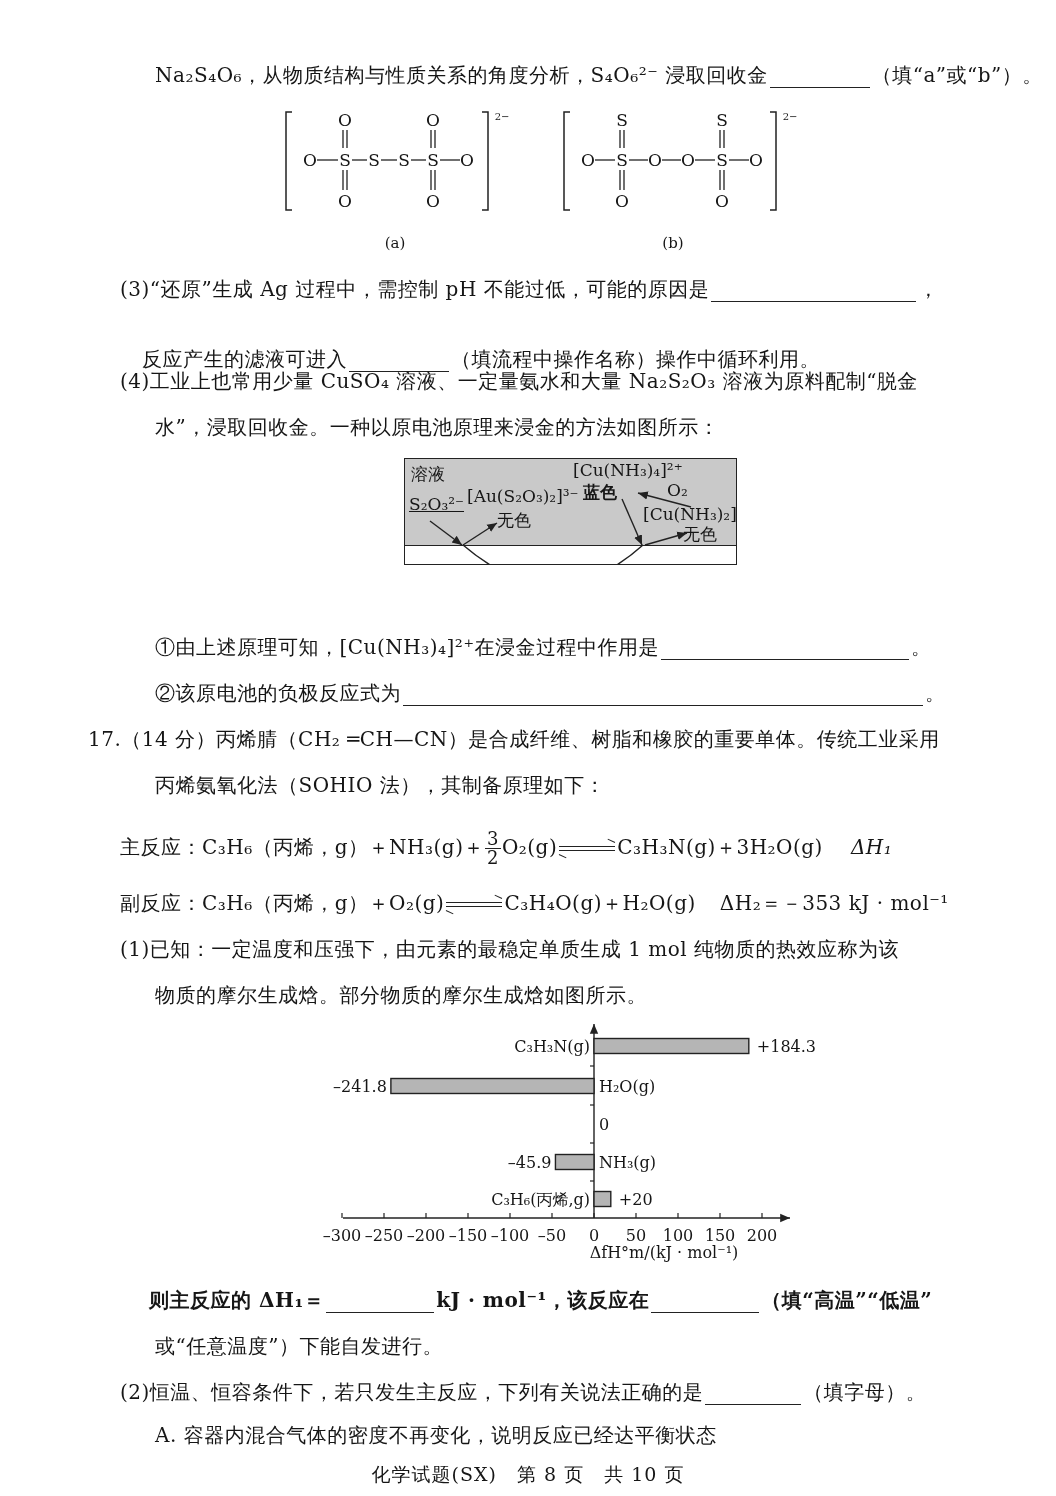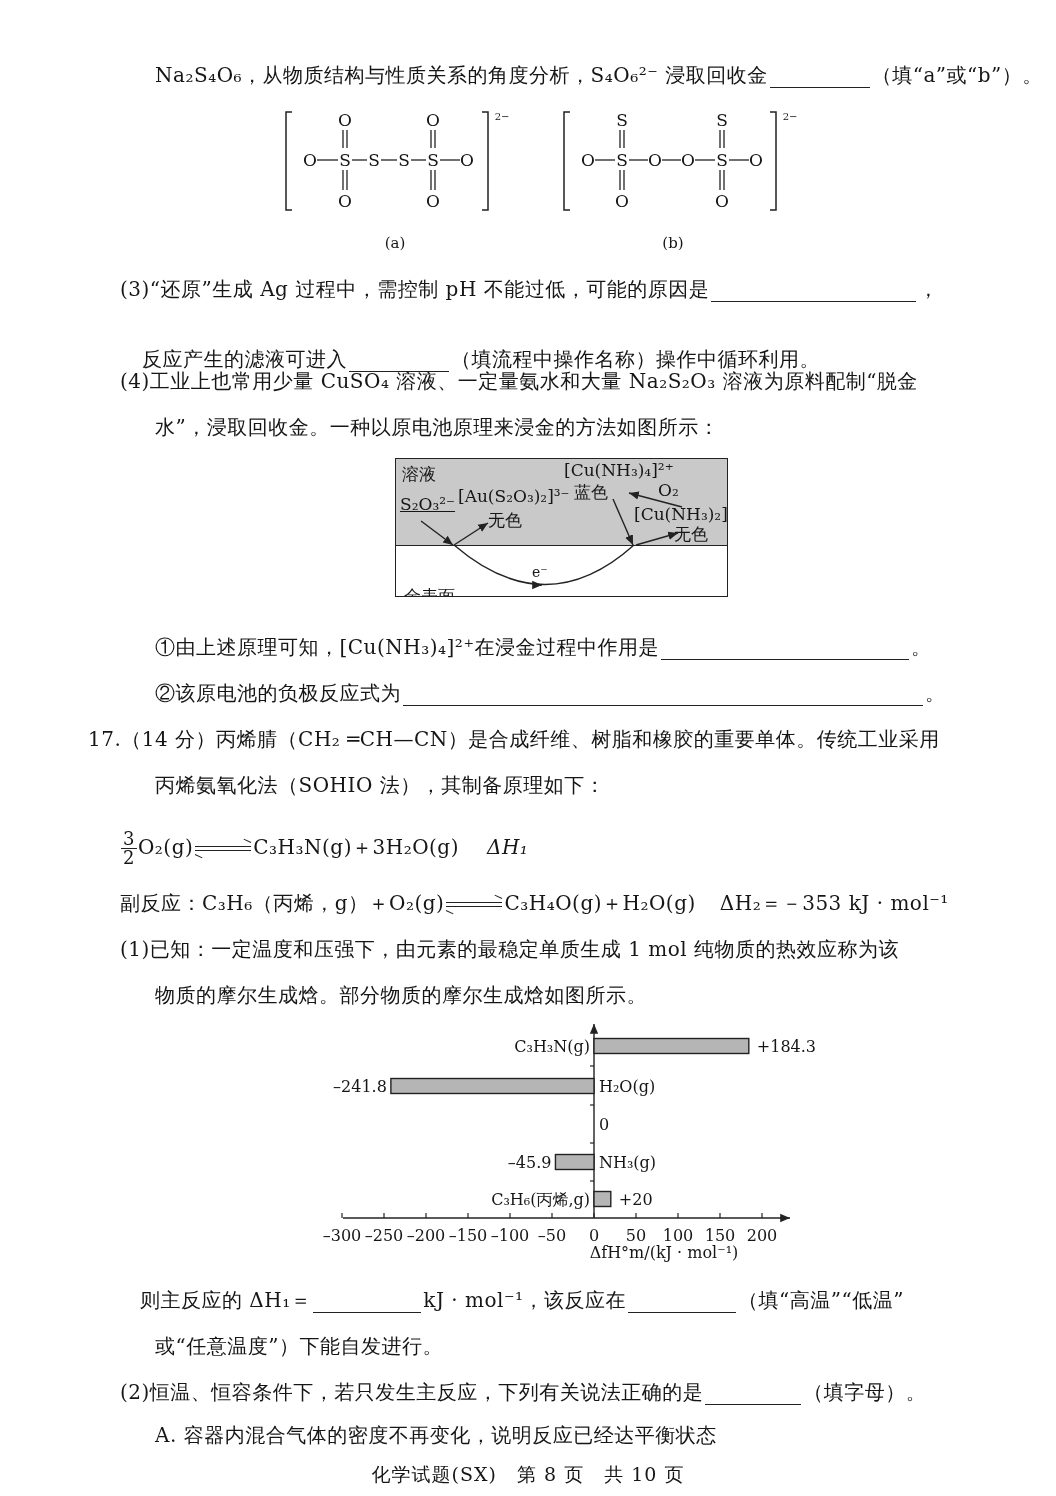--- a/index.html
+++ b/index.html
@@ -9,21 +9,21 @@
   .blank{display:inline-block;border-bottom:1.5px solid #222;height:20px;vertical-align:bottom;margin:0 2px;}
   .frac{display:inline-block;vertical-align:middle;text-align:center;font-size:18px;line-height:18px;margin:0 1px;}
   .frac span{display:block;}
   .frac .num{border-bottom:1.2px solid #222;padding:0 2px;}
   .eqarrow{display:inline-block;width:56px;height:10px;position:relative;vertical-align:middle;margin:0 2px;}
   .eqarrow:before{content:"";position:absolute;left:0;right:0;top:2px;border-top:1.5px solid #222;}
   .eqarrow:after{content:"";position:absolute;left:0;right:0;top:6px;border-top:1.5px solid #222;}
   .eqarrow .h1{position:absolute;right:0;top:-2px;width:8px;border-top:1.5px solid #222;transform:rotate(25deg);transform-origin:right;}
   .eqarrow .h2{position:absolute;left:0;top:10px;width:8px;border-top:1.5px solid #222;transform:rotate(25deg);transform-origin:left;}
   .mol{position:absolute;}
-  .diag{position:absolute;left:395px;top:458px;width:333px;height:139px;border:1.5px solid #222;box-sizing:border-box;overflow:hidden;}
+  .diag{position:absolute;left:404px;top:458px;width:333px;height:107px;border:1.5px solid #222;box-sizing:border-box;overflow:hidden;}
   .diag .sol{position:absolute;left:0;top:0;right:0;height:86px;background:#c9c9c9;border-bottom:1.5px solid #222;}
   .dtxt{position:absolute;font-size:17px;white-space:nowrap;line-height:18px;font-family:"DejaVu Serif",serif;}
   .chart{position:absolute;left:0;top:0;width:1056px;height:1496px;pointer-events:none;}
   .ctxt{font-family:"DejaVu Serif",serif;font-size:16px;fill:#161616;}
   .footer{position:absolute;top:1462px;left:0;width:1056px;text-align:center;font-size:19px;letter-spacing:1px;}
 </style>
 </head>
 <body>
 
 <div class="line" style="left:155px;top:62px;">
@@ -110,21 +110,21 @@
   <span>水”，浸取回收金。一种以原电池原理来浸金的方法如图所示：</span>
 </div>
 
 <div class="diag">
   <div class="sol"></div>
   <div class="dtxt" style="left:6px;top:6px;">溶液</div>
   <div class="dtxt" style="left:4px;top:36px;text-decoration:underline;">S₂O₃²⁻</div>
   <div class="dtxt" style="left:62px;top:28px;">[Au(S₂O₃)₂]³⁻</div>
   <div class="dtxt" style="left:92px;top:52px;">无色</div>
   <div class="dtxt" style="left:168px;top:2px;">[Cu(NH₃)₄]²⁺</div>
-  <div class="dtxt" style="left:178px;top:24px;">蓝色</div>
+  <div class="dtxt" style="left:178px;top:24px;font-weight:bold;">蓝色</div>
   <div class="dtxt" style="left:262px;top:22px;">O₂</div>
   <div class="dtxt" style="left:238px;top:46px;">[Cu(NH₃)₂]⁺</div>
   <div class="dtxt" style="left:278px;top:66px;">无色</div>
   <div class="dtxt" style="left:136px;top:104px;font-size:14px;">e⁻</div>
   <div class="dtxt" style="left:8px;top:128px;">金表面</div>
   <svg width="333" height="153" style="position:absolute;left:0;top:0;">
     <defs>
         <marker id="ah" markerWidth="8" markerHeight="8" refX="7" refY="4" orient="auto">
           <path d="M0,1 L7,4 L0,7 z" fill="#222"></path>
         </marker>
@@ -149,21 +149,21 @@
 </div>
 
 <div class="line" style="left:88px;top:726px;">
   <span>17.</span><span>（14 分）丙烯腈（CH₂ ═CH—CN）是合成纤维、树脂和橡胶的重要单体。传统工业采用</span>
 </div>
 <div class="line" style="left:155px;top:772px;">
   <span>丙烯氨氧化法（SOHIO 法），其制备原理如下：</span>
 </div>
 
 <div class="line" style="left:120px;top:830px;">
-  <span class="frac"><span class="num">3</span><span>2</span></span><span>O₂(g)</span><span class="eqarrow"><span class="h1"></span><span class="h2"></span></span><span>C₃H₃N(g)＋3H₂O(g)</span><span style="display:inline-block;width:28px;"></span><span style="font-style:italic;">ΔH₁</span>
+  <span>主反应：C₃H₆（丙烯，g）＋NH₃(g)＋</span><span class="frac"><span class="num">3</span><span>2</span></span><span>O₂(g)</span><span class="eqarrow"><span class="h1"></span><span class="h2"></span></span><span>C₃H₃N(g)＋3H₂O(g)</span><span style="display:inline-block;width:28px;"></span><span style="font-style:italic;">ΔH₁</span>
 </div>
 
 <div class="line" style="left:120px;top:890px;">
   <span>副反应：C₃H₆（丙烯，g）＋O₂(g)</span><span class="eqarrow"><span class="h1"></span><span class="h2"></span></span><span>C₃H₄O(g)＋H₂O(g)</span><span style="display:inline-block;width:24px;"></span><span>ΔH₂＝－353 kJ · mol⁻¹</span>
 </div>
 
 <div class="line" style="left:120px;top:936px;">
   <span>(1)已知：一定温度和压强下，由元素的最稳定单质生成 1 mol 纯物质的热效应称为该</span>
 </div>
 <div class="line" style="left:155px;top:982px;">
@@ -213,21 +213,21 @@
     <text x="386.88800000000003" y="1092" text-anchor="end" class="ctxt">–241.8</text>
     <text x="599" y="1130" text-anchor="start" class="ctxt">0</text>
     <rect x="555.444" y="1154.5" width="38.55600000000004" height="15" fill="#b5b5b5" stroke="#222" stroke-width="1.4"></rect>
     <text x="599" y="1168" text-anchor="start" class="ctxt">NH₃(g)</text>
     <text x="551.444" y="1168" text-anchor="end" class="ctxt">–45.9</text>
     <rect x="594" y="1191.5" width="16.799999999999955" height="15" fill="#b5b5b5" stroke="#222" stroke-width="1.4"></rect>
     <text x="590" y="1205" text-anchor="end" class="ctxt">C₃H₆(丙烯,g)</text>
     <text x="618.8" y="1205" text-anchor="start" class="ctxt">+20</text>
   </svg>
 
-<div class="line" style="left:140px;top:1287px;">
+<div class="line" style="left:149px;top:1287px;font-weight:bold;">
   <span>则主反应的 ΔH₁＝</span><span class="blank" style="width:108px;"></span><span>kJ · mol⁻¹，该反应在</span><span class="blank" style="width:108px;"></span><span>（填“高温”“低温”</span>
 </div>
 <div class="line" style="left:155px;top:1333px;">
   <span>或“任意温度”）下能自发进行。</span>
 </div>
 <div class="line" style="left:120px;top:1379px;">
   <span>(2)恒温、恒容条件下，若只发生主反应，下列有关说法正确的是</span><span class="blank" style="width:96px;"></span><span>（填字母）。</span>
 </div>
 <div class="line" style="left:155px;top:1422px;">
   <span>A. 容器内混合气体的密度不再变化，说明反应已经达平衡状态</span>

